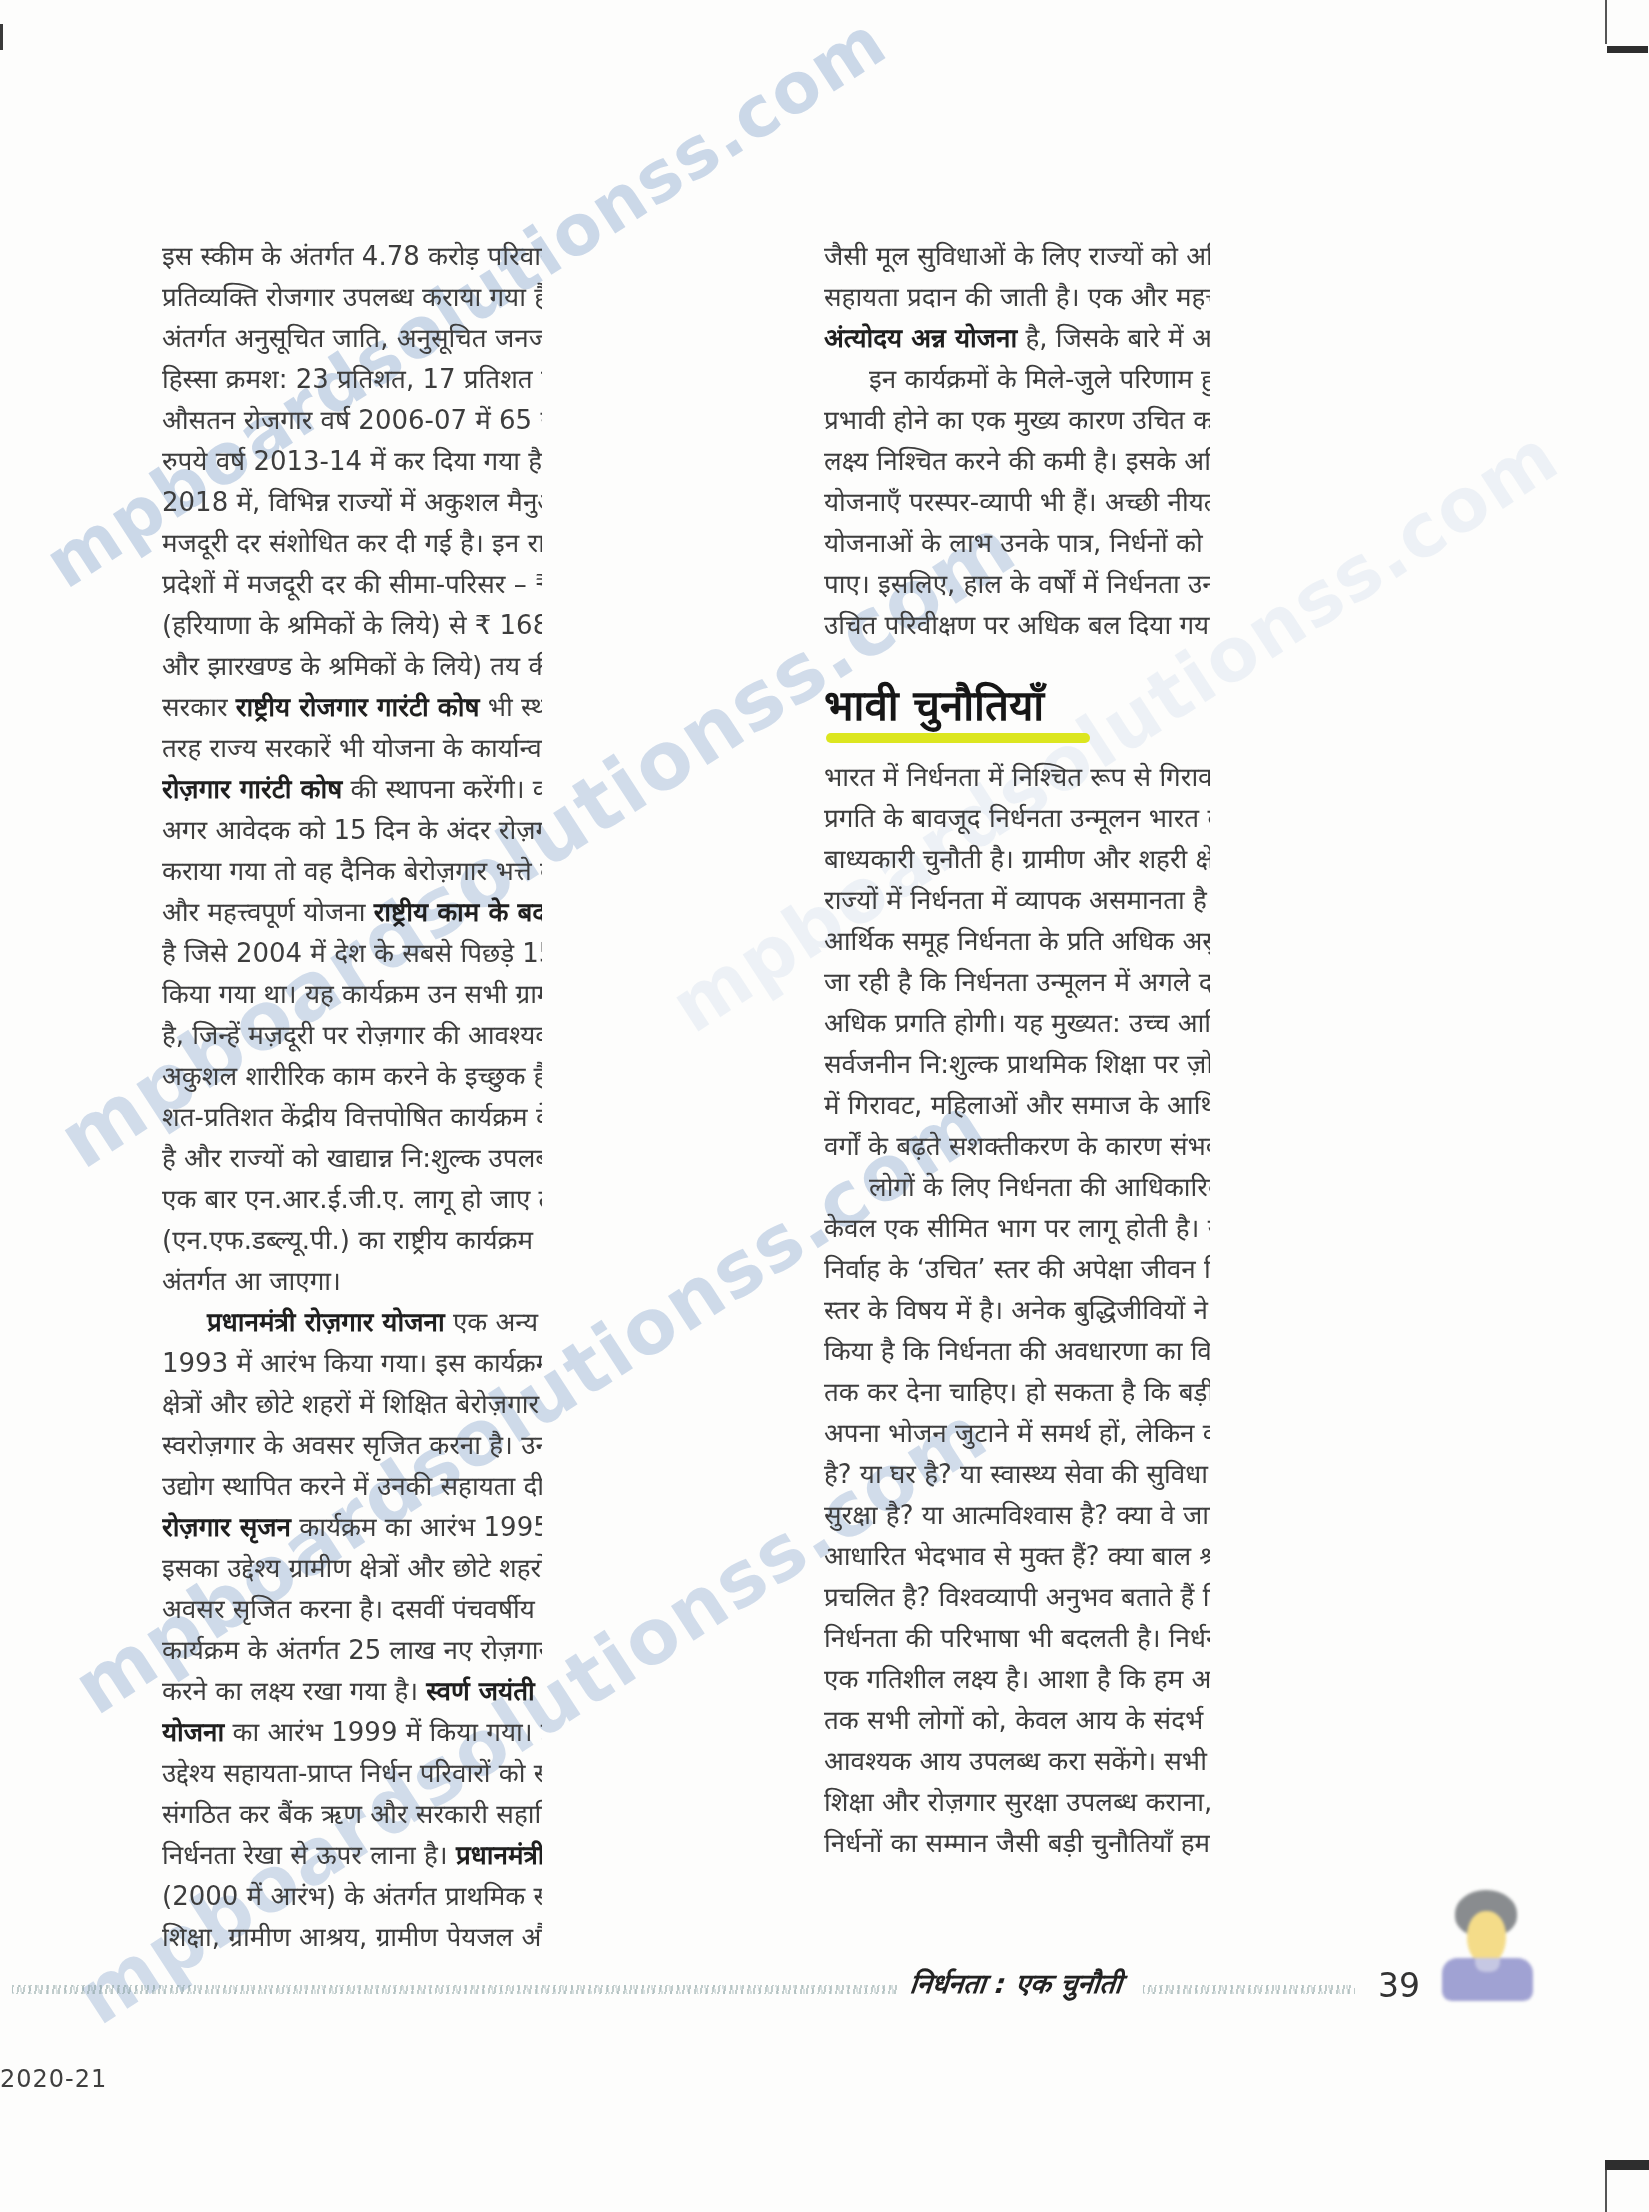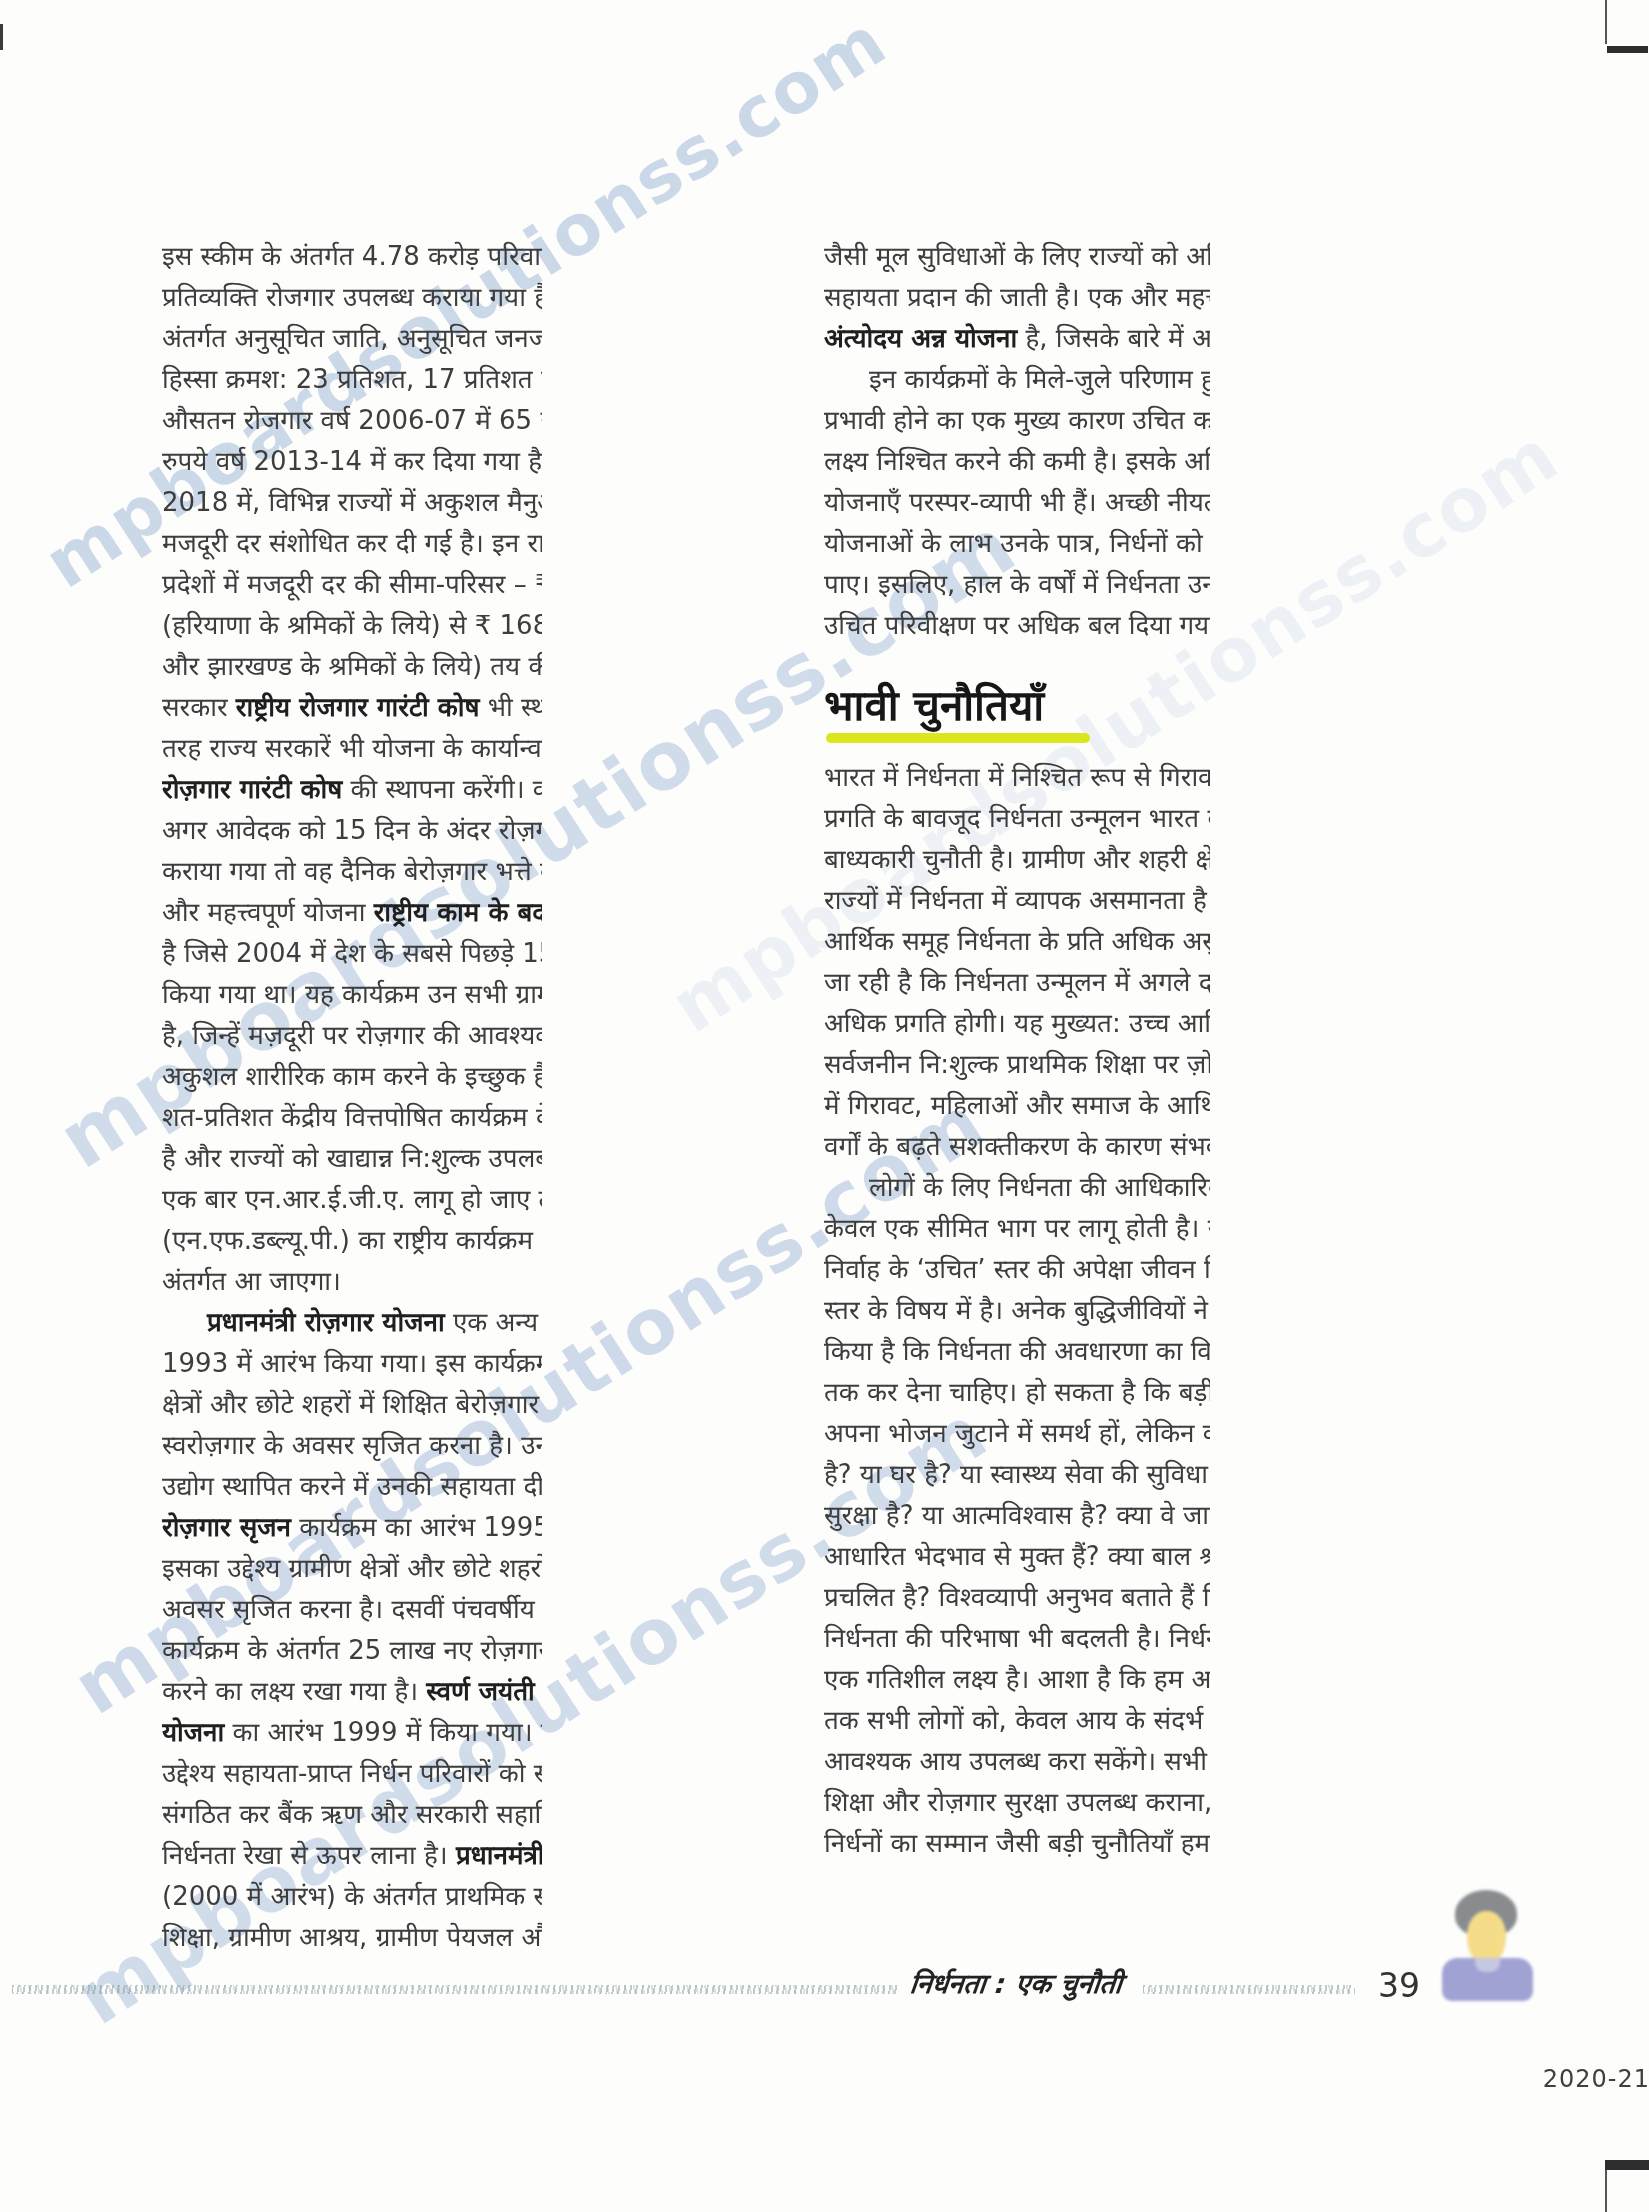--- a/index.html
+++ b/index.html
@@ -40,21 +40,21 @@
     position:absolute;height:8.7px;opacity:.8;
     background:
       repeating-linear-gradient(100deg, rgba(135,158,158,.65) 0 1.9px, transparent 1.9px 5.8px),
       repeating-linear-gradient(78deg, rgba(140,165,168,.40) 0 1.9px, transparent 1.9px 8.7px);
   }
   #footer-title{
     position:absolute;left:910px;top:1964px;width:233px;font-size:27px;font-weight:bold;
     font-style:italic;color:#222;white-space:nowrap;transform:skewX(-6deg);
   }
   #page-number{position:absolute;left:1378px;top:1966px;font-size:33px;color:#333;}
-  #year-line{position:absolute;left:0;top:2065px;width:1650px;text-align:right;
+  #year-line{position:absolute;left:0;top:2065px;width:1650px;text-align:left;
     font-size:24px;color:#3f3f3f;letter-spacing:1px;}
   
   #boy{position:absolute;left:1436px;top:1890px;width:105px;height:115px;
     filter:blur(1.6px);opacity:.8;}
   #boy .hair{position:absolute;left:19.4px;top:0;width:62px;height:47px;background:#6d7175;
     border-radius:55% 55% 48% 48%;}
   #boy .face{position:absolute;left:31px;top:21.3px;width:39px;height:54px;background:#f2d46d;
     border-radius:46% 46% 50% 50%;}
   #boy .shirt{position:absolute;left:5.8px;top:68px;width:91px;height:43px;background:#8a8cc9;
     border-radius:15.5px 15.5px 9.7px 9.7px;}

